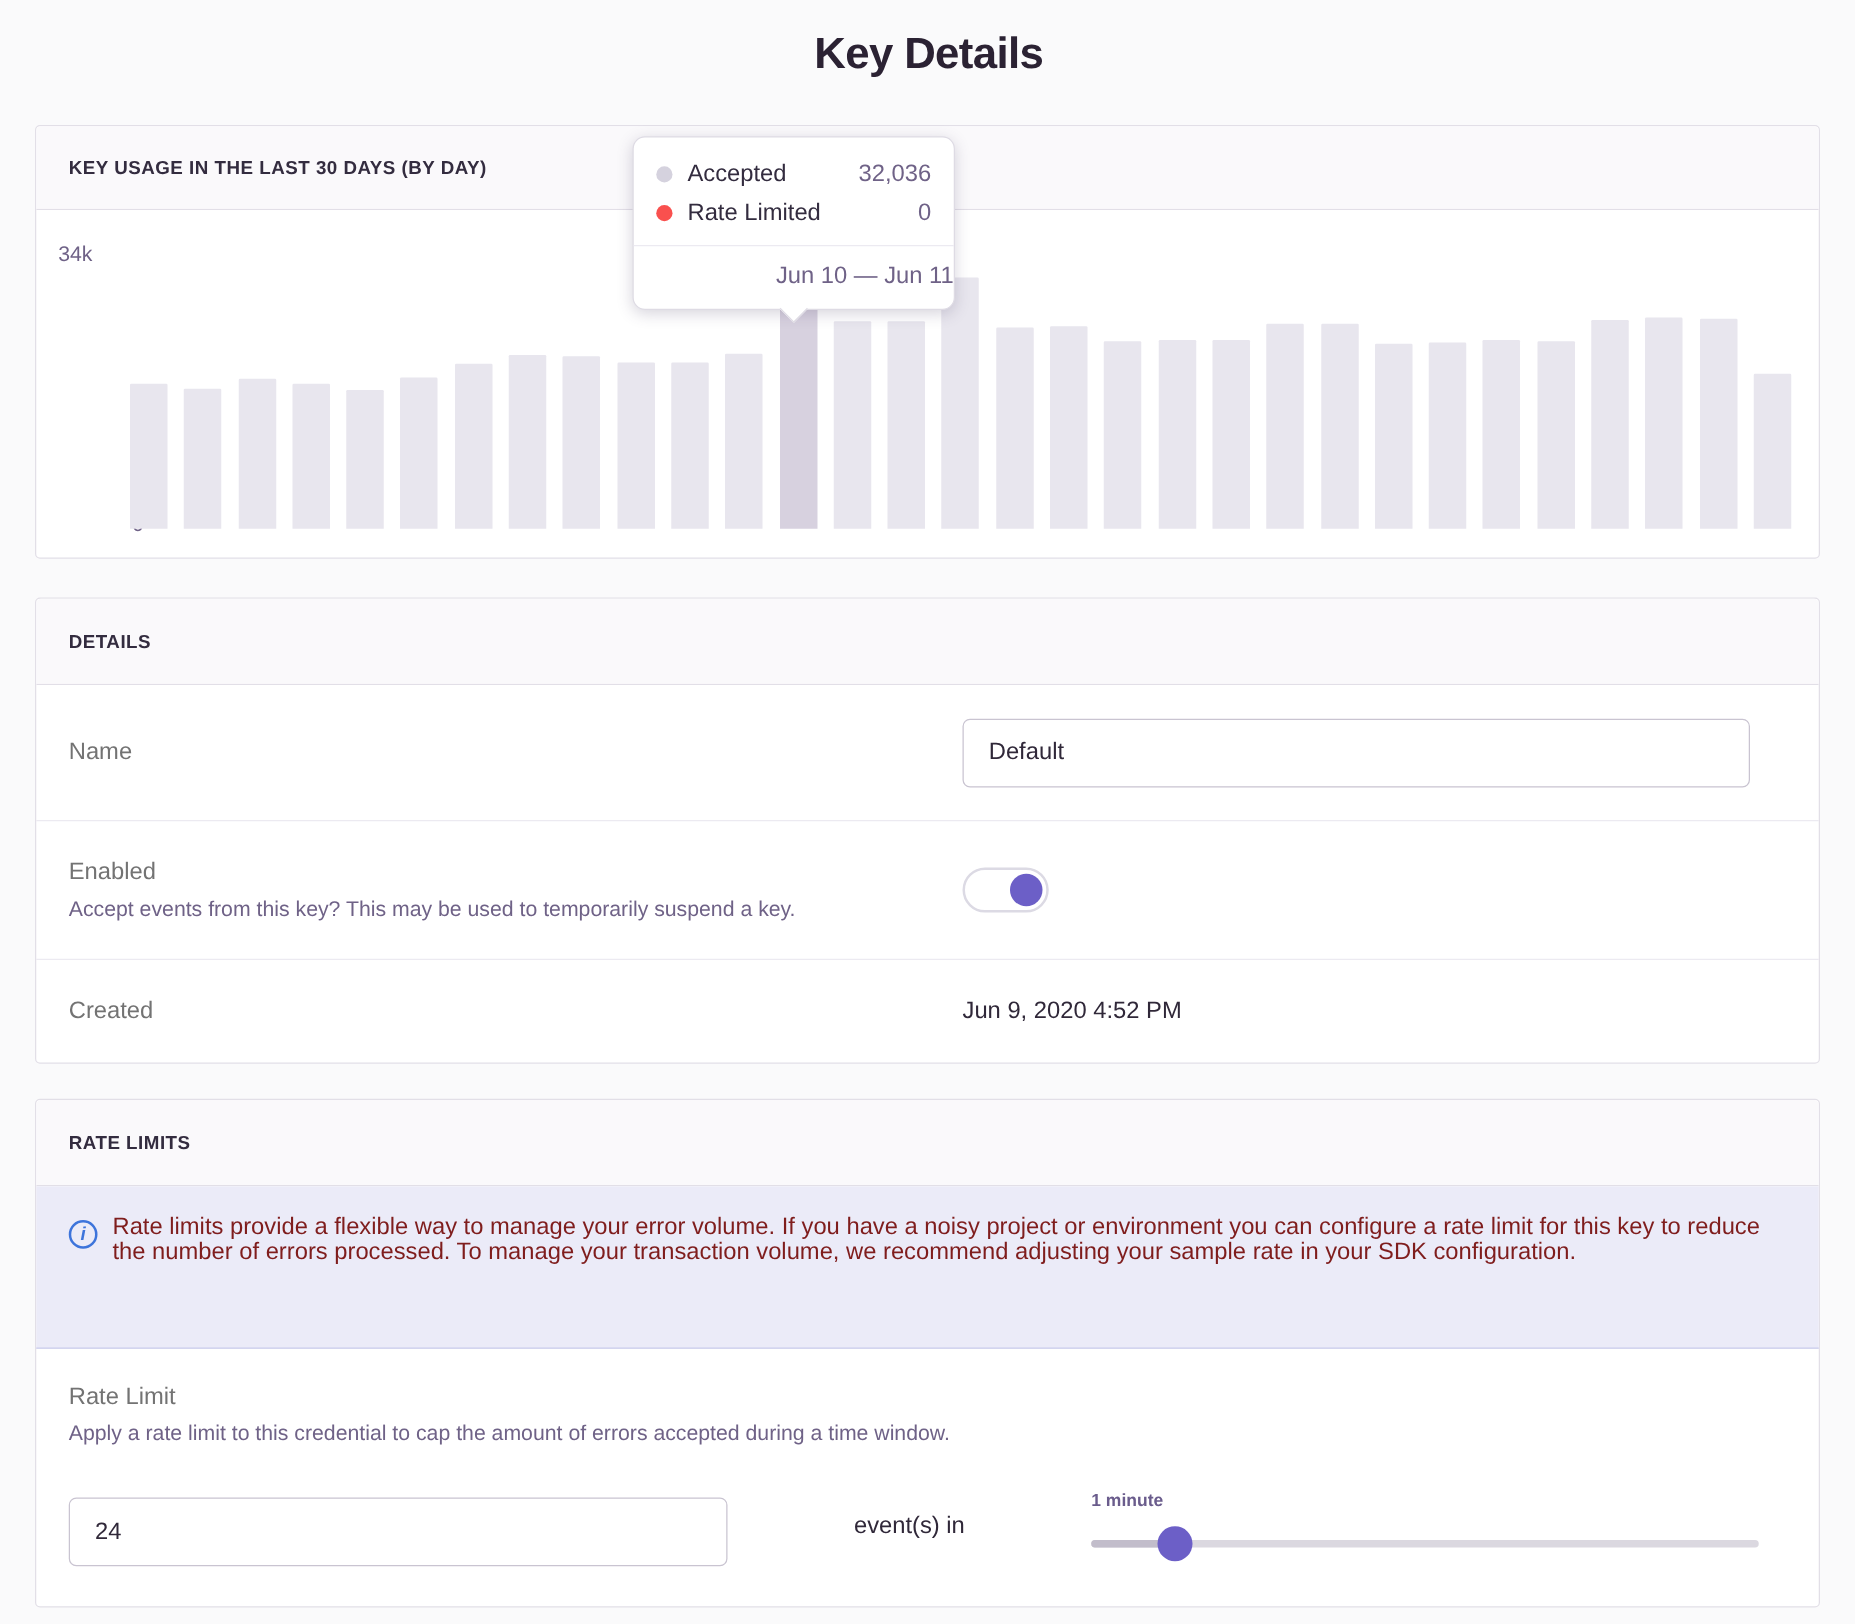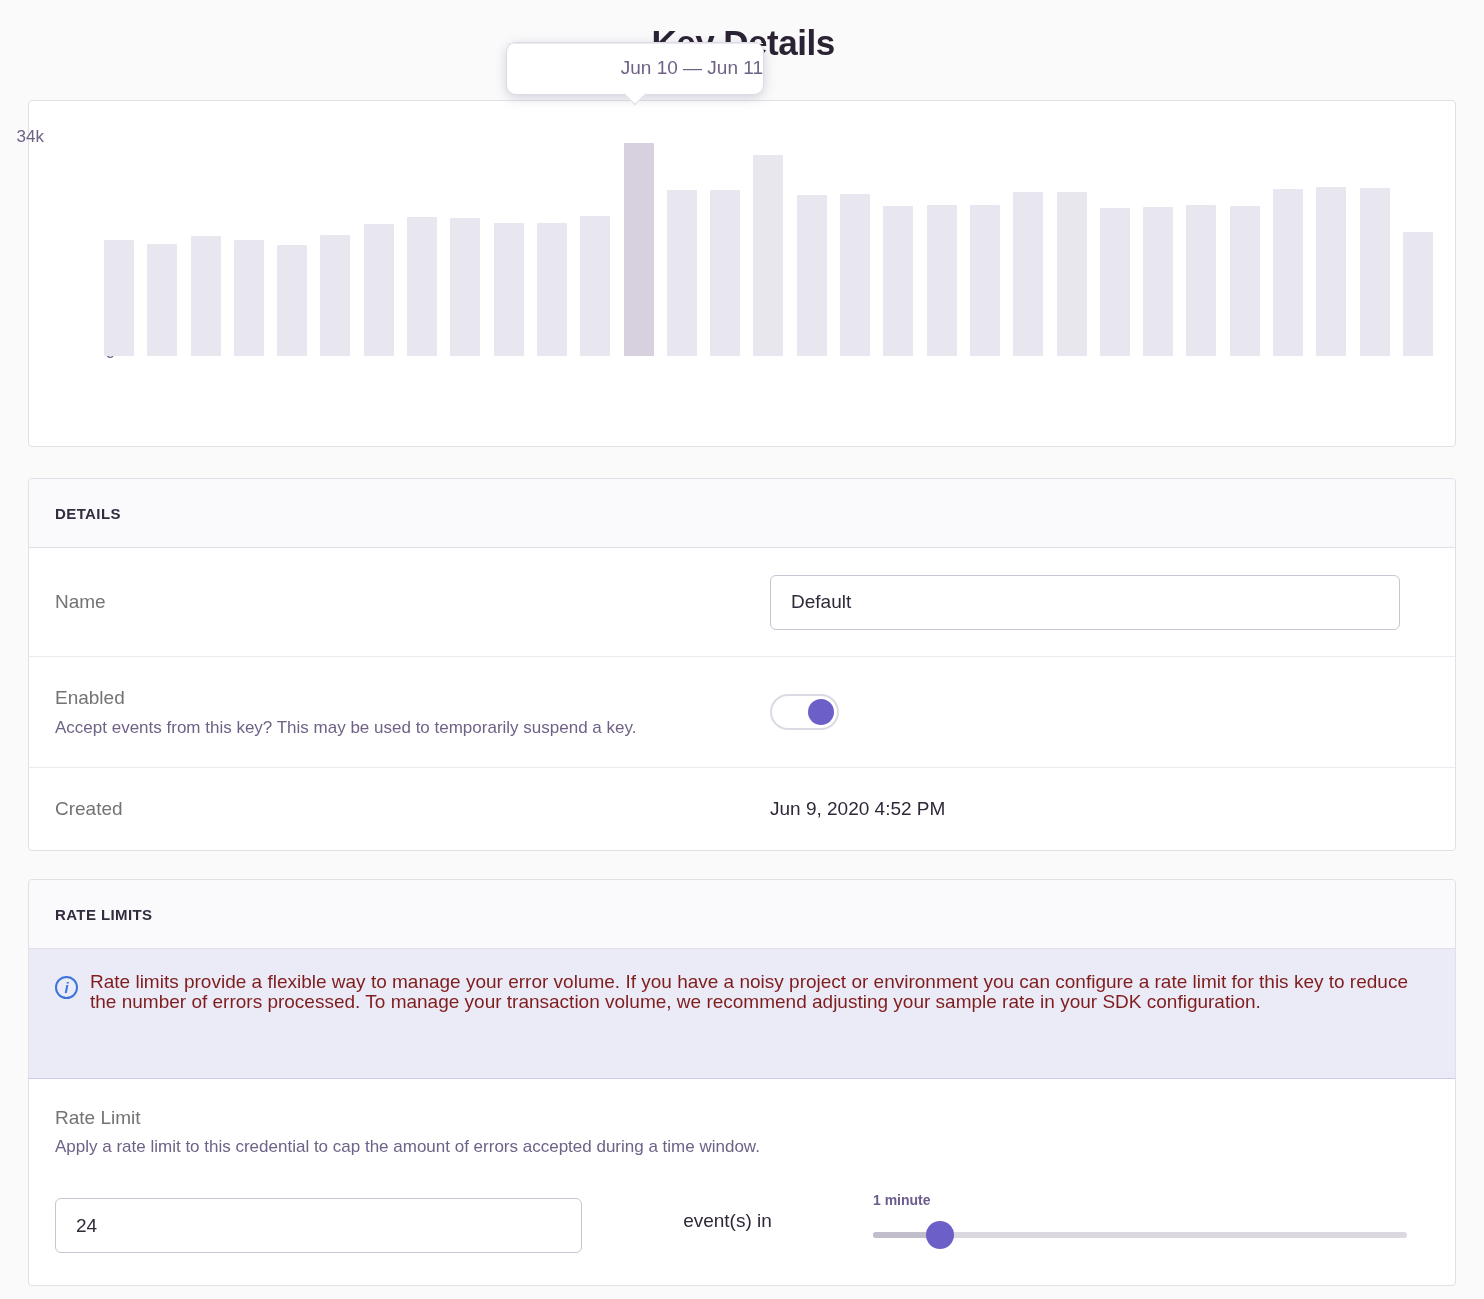--- a/index.html
+++ b/index.html
@@ -36,21 +36,21 @@
     border-radius: 4px 4px 0 0;
     font-size: 15px;
     font-weight: bold;
     letter-spacing: 0.4px;
     color: #332C3F;
   }
   
   #usage-panel { margin-top: 37px; height: 347px; position: relative; }
   .chart-body { position: relative; height: 279px; }
   .y-label { position: absolute; font-size: 17px; color: #6F6287; }
-  .y-label.max { top: 26px; right: 1411px; }
+  .y-label.max { top: 26px; right: 1381px; }
   .y-label.min { top: 242px; right: 1340px; }
   #bars {
     position: absolute;
     left: 75px; bottom: 24px;
     width: 1329px; height: 226px;
     display: flex;
     justify-content: space-between;
     align-items: flex-end;
   }
   .bar { width: 30px; background: #E8E6EE; border-radius: 1px 1px 0 0; }
@@ -160,20 +160,21 @@
   .slider .track { position: absolute; top: 11px; left: 0; right: 0; height: 6px; border-radius: 3px; background: #DBD8E0; }
   .slider .track-filled { position: absolute; top: 11px; left: 0; height: 6px; border-radius: 3px; background: #C2BDCB; }
   .slider .slider-knob { position: absolute; top: 0; width: 28px; height: 28px; border-radius: 50%; background: #6C5FC7; }
 </style>
 </head>
 <body>
 
 <h1 class="page-title">Key Details</h1>
 
 <section class="panel" id="usage-panel">
+  <div class="panel-header">KEY USAGE IN THE LAST 30 DAYS (BY DAY)</div>
   <div class="chart-body">
     <span class="y-label max">34k</span>
     <span class="y-label min">0</span>
     <div id="bars">
         <div class="bar" style="height: 116px; background: rgb(232, 230, 238);"></div>
         <div class="bar" style="height: 112px; background: rgb(232, 230, 238);"></div>
         <div class="bar" style="height: 120px; background: rgb(232, 230, 238);"></div>
         <div class="bar" style="height: 116px; background: rgb(232, 230, 238);"></div>
         <div class="bar" style="height: 111px; background: rgb(232, 230, 238);"></div>
         <div class="bar" style="height: 121px; background: rgb(232, 230, 238);"></div>
@@ -197,20 +198,32 @@
         <div class="bar" style="height: 148px; background: rgb(232, 230, 238);"></div>
         <div class="bar" style="height: 149px; background: rgb(232, 230, 238);"></div>
         <div class="bar" style="height: 151px; background: rgb(232, 230, 238);"></div>
         <div class="bar" style="height: 150px; background: rgb(232, 230, 238);"></div>
         <div class="bar" style="height: 167px; background: rgb(232, 230, 238);"></div>
         <div class="bar" style="height: 169px; background: rgb(232, 230, 238);"></div>
         <div class="bar" style="height: 168px; background: rgb(232, 230, 238);"></div>
         <div class="bar" style="height: 124px; background: rgb(232, 230, 238);"></div>
       </div>
     <div class="chart-tooltip">
+      <div class="tooltip-rows">
+        <div class="tooltip-row">
+          <span class="tooltip-dot" style="background: rgb(213, 210, 222);"></span>
+          <span class="tooltip-label">Accepted</span>
+          <span class="tooltip-value">32,036</span>
+        </div>
+        <div class="tooltip-row">
+          <span class="tooltip-dot" style="background: rgb(249, 80, 78);"></span>
+          <span class="tooltip-label">Rate Limited</span>
+          <span class="tooltip-value">0</span>
+        </div>
+      </div>
       <div class="tooltip-divider"></div>
       <div class="tooltip-date">Jun 10 — Jun 11</div>
     </div>
   </div>
 </section>
 
 <section class="panel" id="details-panel">
   <div class="panel-header">DETAILS</div>
 
   <div class="field-row" id="name-row">

